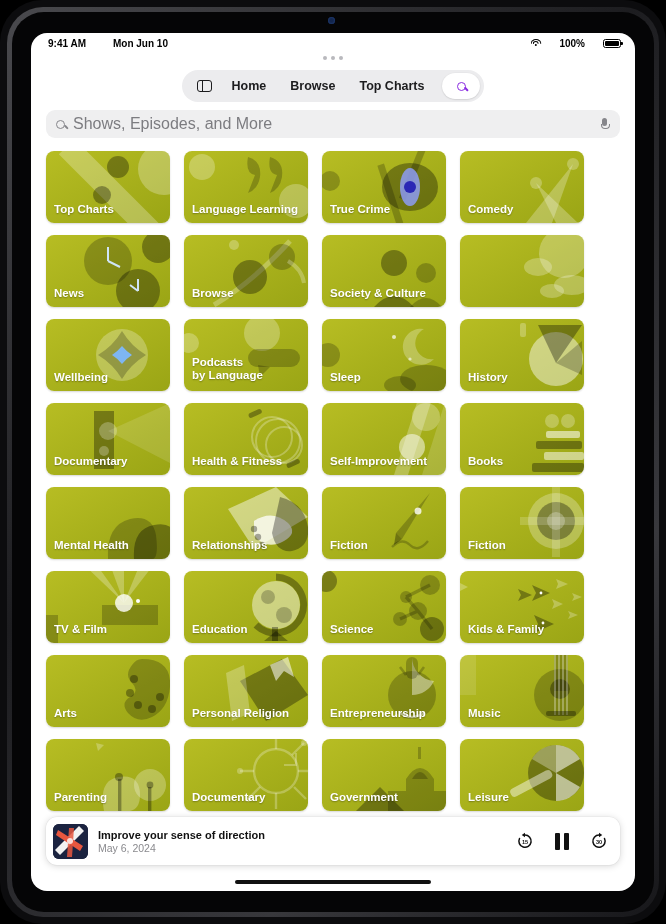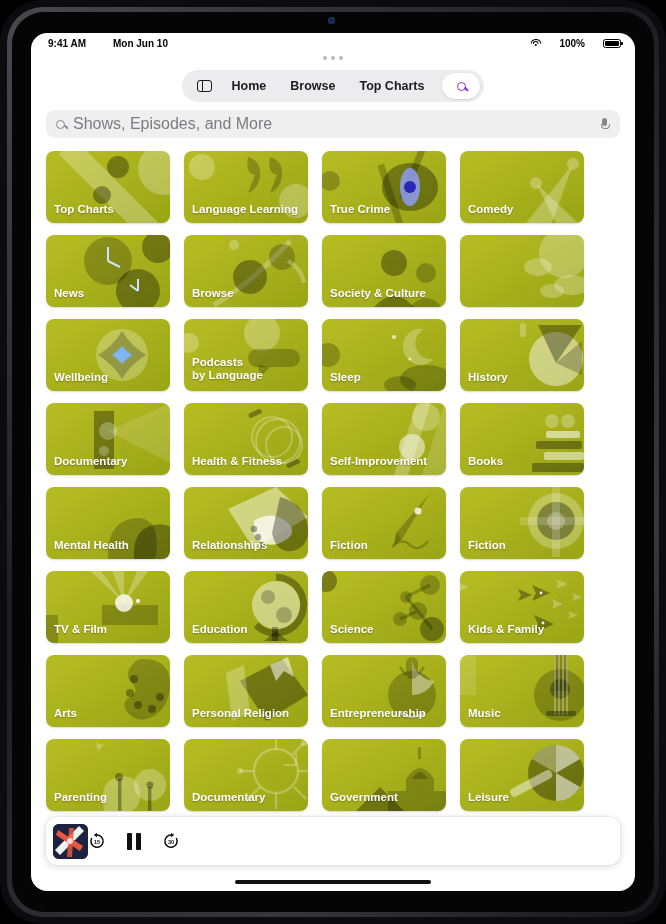--- a/index.html
+++ b/index.html
@@ -755,20 +755,24 @@
 
     <div class="player">
       <div class="pl-art">
         <svg viewBox="0 0 35 35" width="35" height="35" aria-hidden="true">
           <rect width="35" height="35" fill="#1b2340"></rect>
           <path d="M2 26 L26 2 L31 7 L7 31 Z" fill="#f2f2f2"></path>
           <path d="M5 6 L30 22 L27 27 L3 11 Z" fill="#e8573f"></path>
           <path d="M16 4 L21 4 L19 33 L14 33 Z" fill="#e8573f" opacity=".85"></path>
           <circle cx="17" cy="17" r="3" fill="#fff" opacity=".8"></circle>
         </svg>
+      </div>
+      <div class="pl-meta">
+        <div class="pl-title">Improve your sense of direction</div>
+        <div class="pl-date">May 6, 2024</div>
       </div>
       <div class="pl-ctrls">
         <span class="skip">
           <svg viewBox="0 0 20 20">
               <path d="M10 3.4 a6.8 6.8 0 1 1 -6.1 3.8" fill="none" stroke="#111" stroke-width="1.7" stroke-linecap="round"></path>
               <path d="M10 .9 L10 5.9 L6.4 3.4 Z" fill="#111"></path>
               <text x="10" y="13.2" font-size="6.2" font-family="Liberation Sans, sans-serif" font-weight="bold" text-anchor="middle" fill="#111">15</text>
             </svg>
         </span>
         <span class="pause">

